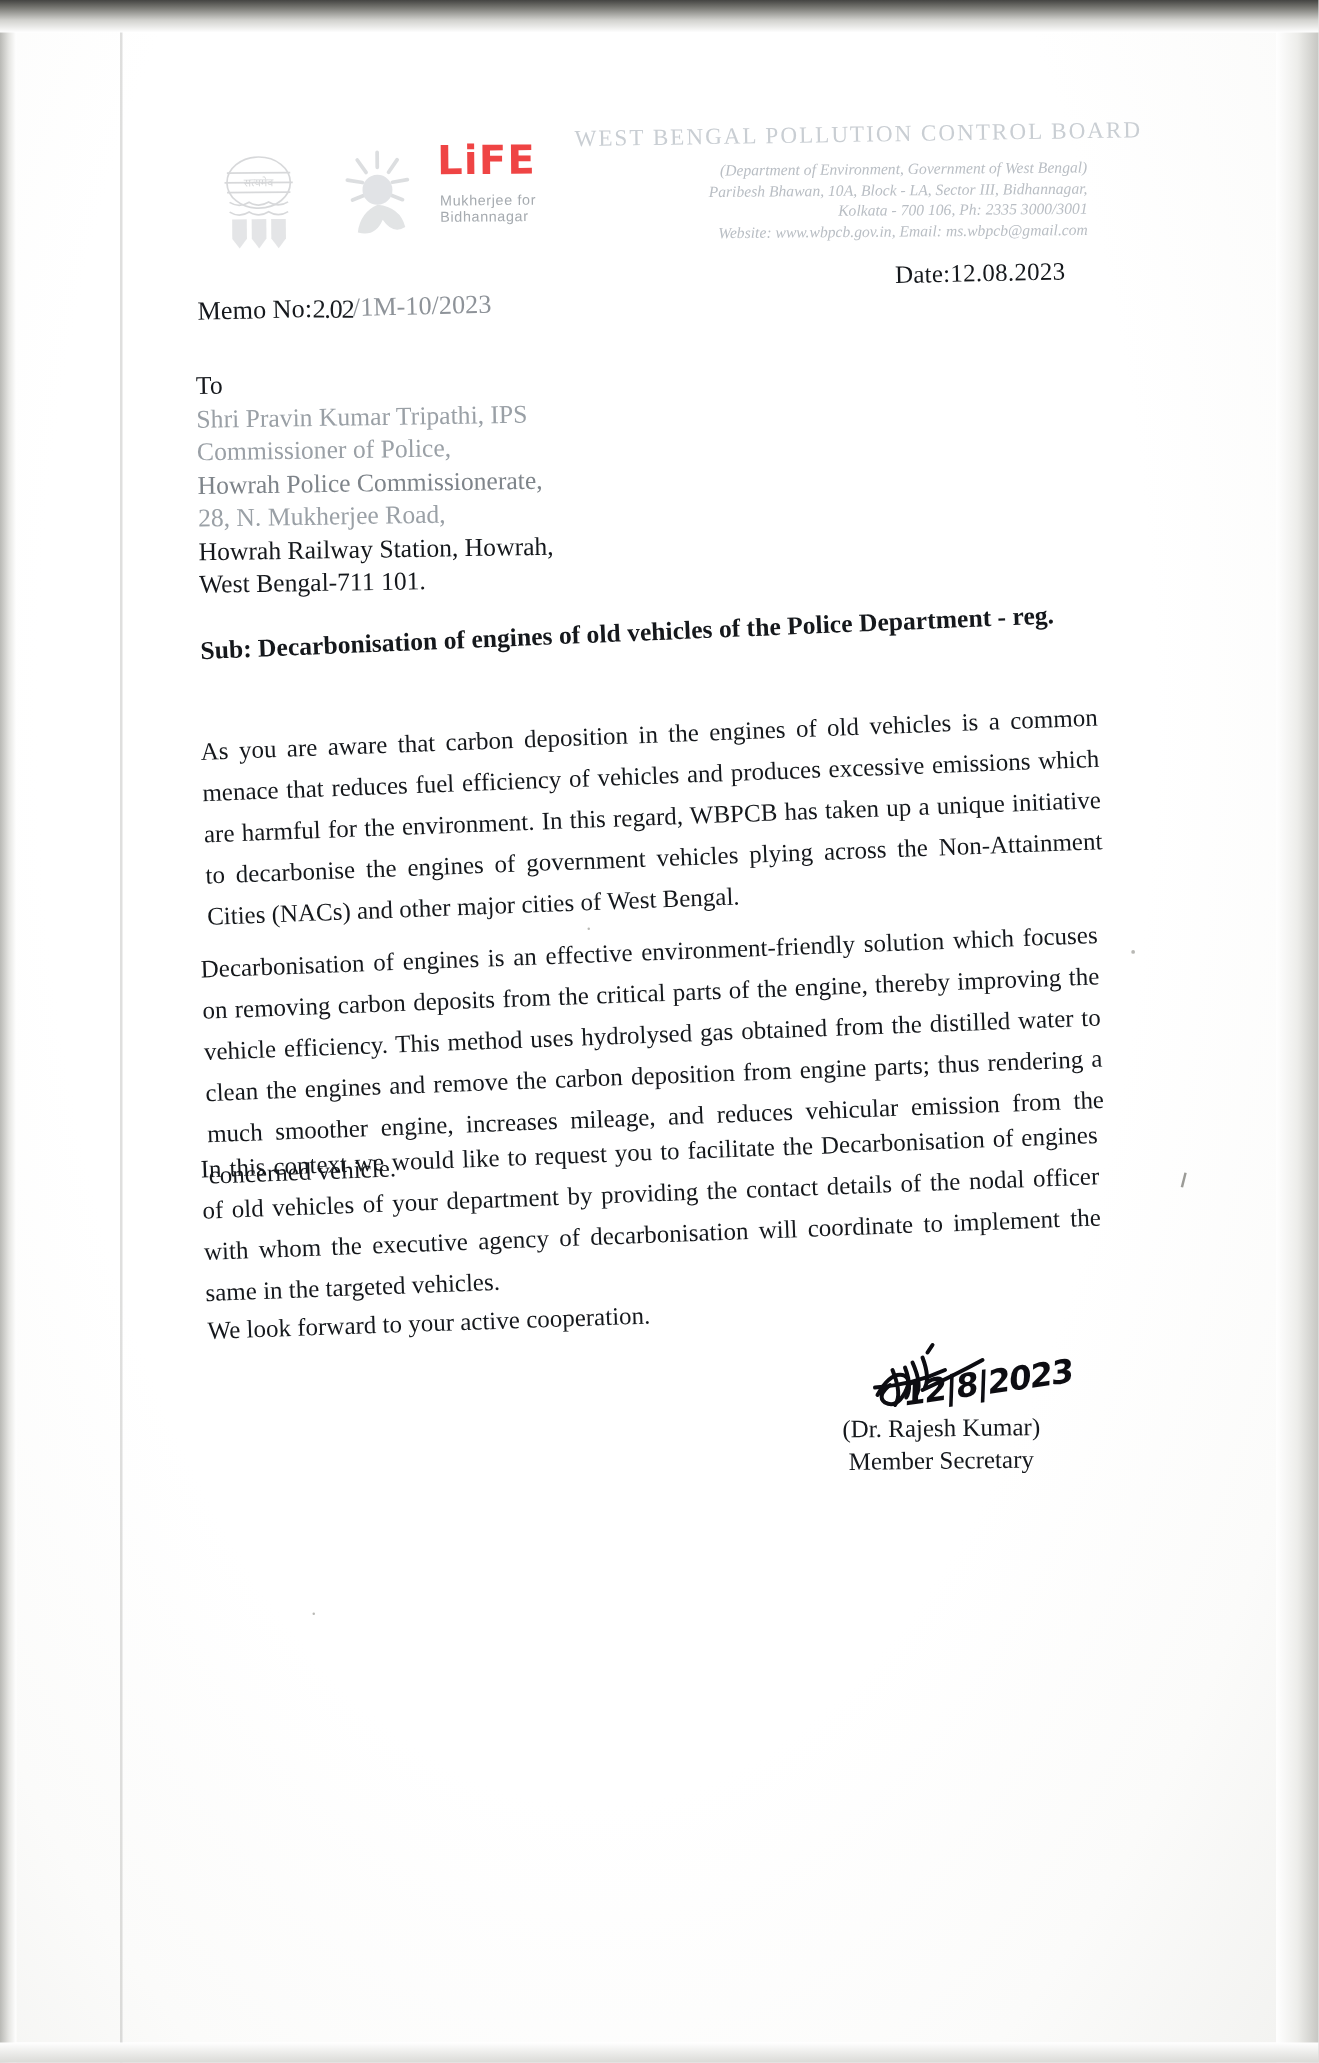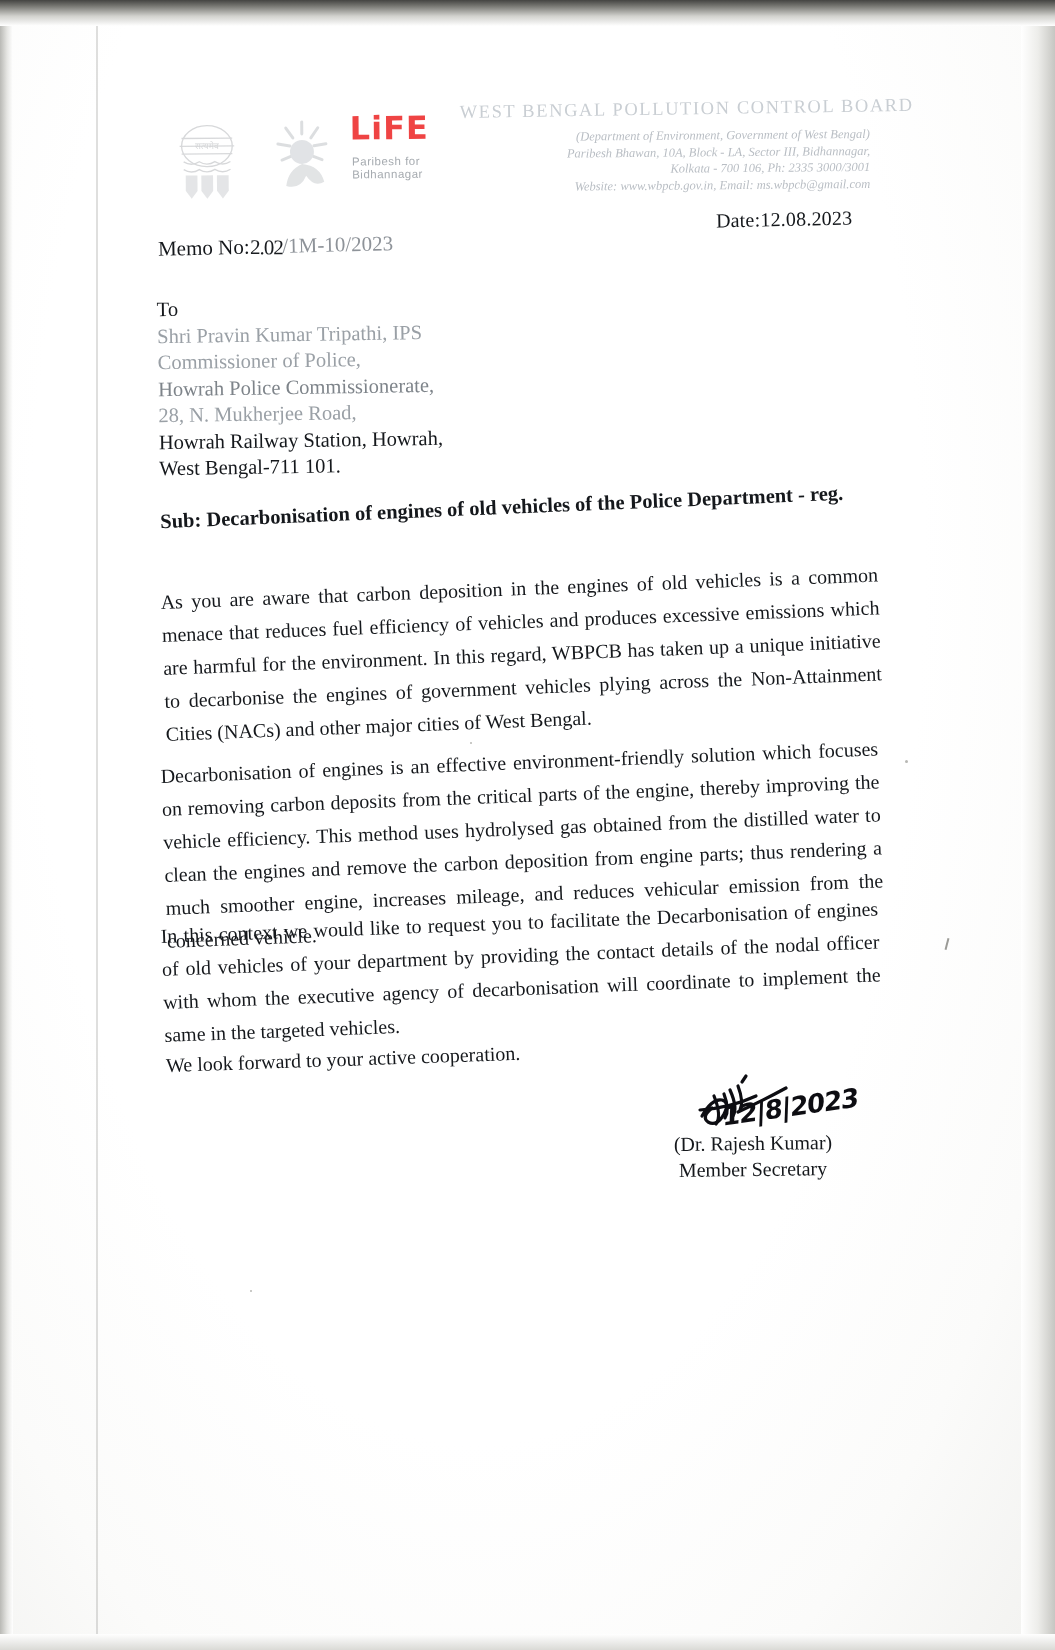--- a/index.html
+++ b/index.html
@@ -274,21 +274,21 @@
           <line x1="50" y1="26" x2="38" y2="28"></line>
           <line x1="6" y1="42" x2="16" y2="38"></line>
           <line x1="46" y1="42" x2="36" y2="38"></line>
         </g>
         <circle cx="26" cy="34" r="12" fill="#aab0b7"></circle>
         <path d="M26 46 q-14 6 -16 22 q14 4 20 -10 q8 12 18 6 q-4 -16 -22 -18 z" fill="#9aa0a6" opacity=".85"></path>
       </svg>
 
       <div class="life-word">LiFE</div>
       <div class="life-sub">
-        <div>Paribesh for</div>
+        <div>Mukherjee for</div>
         <div>Bidhannagar</div>
       </div>
 
       <div class="board-block">
         <div class="board-title">WEST BENGAL POLLUTION CONTROL BOARD</div>
         <div class="board-line" style="margin-top:8px;">(Department of Environment, Government of West Bengal)</div>
         <div class="board-line">Paribesh Bhawan, 10A, Block - LA, Sector III, Bidhannagar,</div>
         <div class="board-line">Kolkata - 700 106, Ph: 2335 3000/3001</div>
         <div class="board-line">Website: www.wbpcb.gov.in, Email: ms.wbpcb@gmail.com</div>
       </div>

